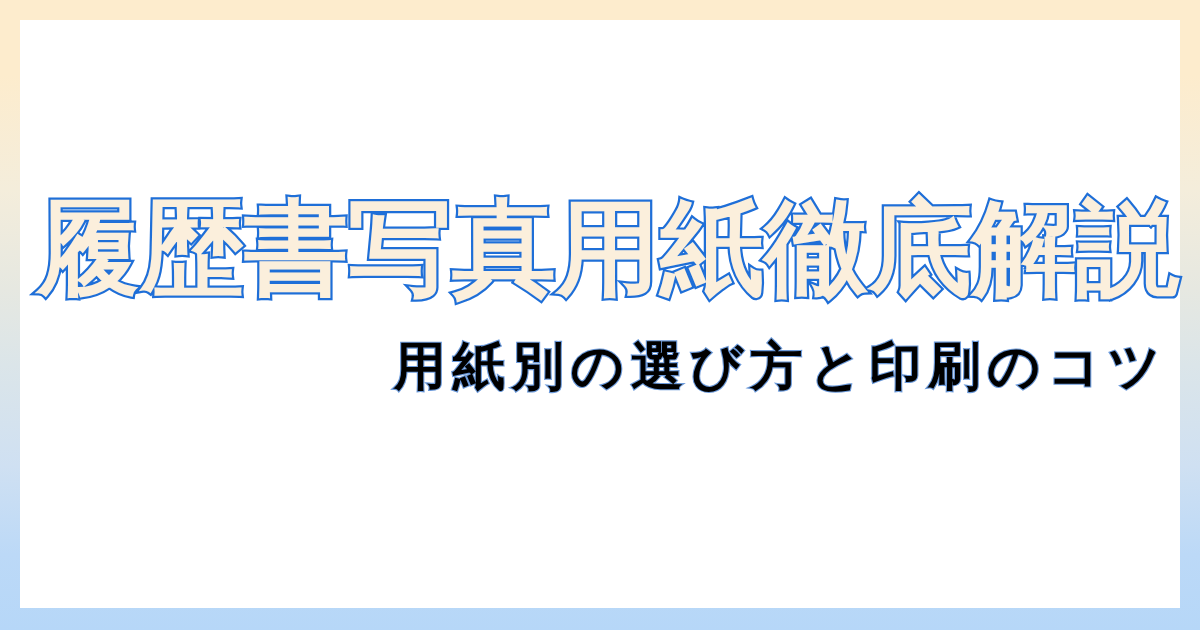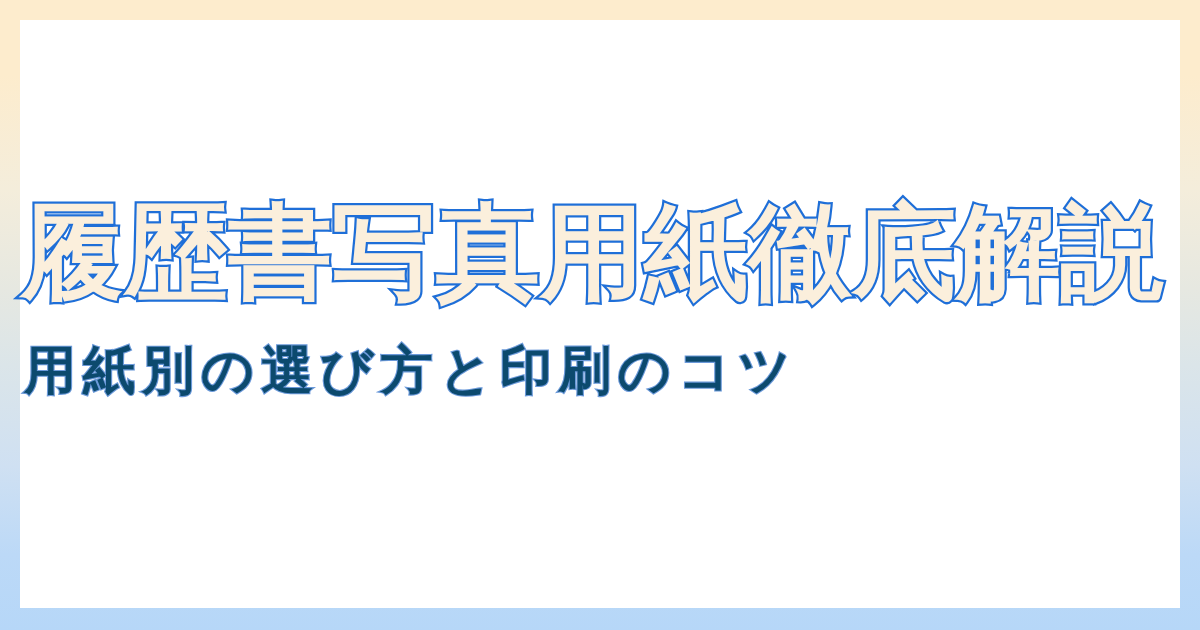--- a/index.html
+++ b/index.html
@@ -45,21 +45,21 @@
     bottom: 22px;
     background: #ffffff;
     display: flex;
     flex-direction: column;
     align-items: center;
     justify-content: center;
   }
 
   .card-inner {
     width: 100%;
-    text-align: left;
+    text-align: right;
     margin-top: -26px;
   }
 
   
   .title {
     display: block;
     font-family: "DejaVu Sans", "Liberation Sans", sans-serif;
     font-weight: 700;
     font-size: 104px;
     line-height: 1.06;
@@ -75,23 +75,23 @@
   }
 
   
   .subtitle {
     display: block;
     font-family: "DejaVu Sans", "Liberation Sans", sans-serif;
     font-weight: 700;
     font-size: 52px;
     line-height: 1.15;
     letter-spacing: 7px;
-    color: #0c4a6e;
+    color: #000000;
     white-space: nowrap;
-    margin: 4px;
+    margin: 12px;
     padding: 0;
     -webkit-text-stroke: 2.2px #6c9ada;
     paint-order: stroke fill;
   }
 </style>
 </head>
 <body>
 
 <div class="banner">
   <div class="card">

